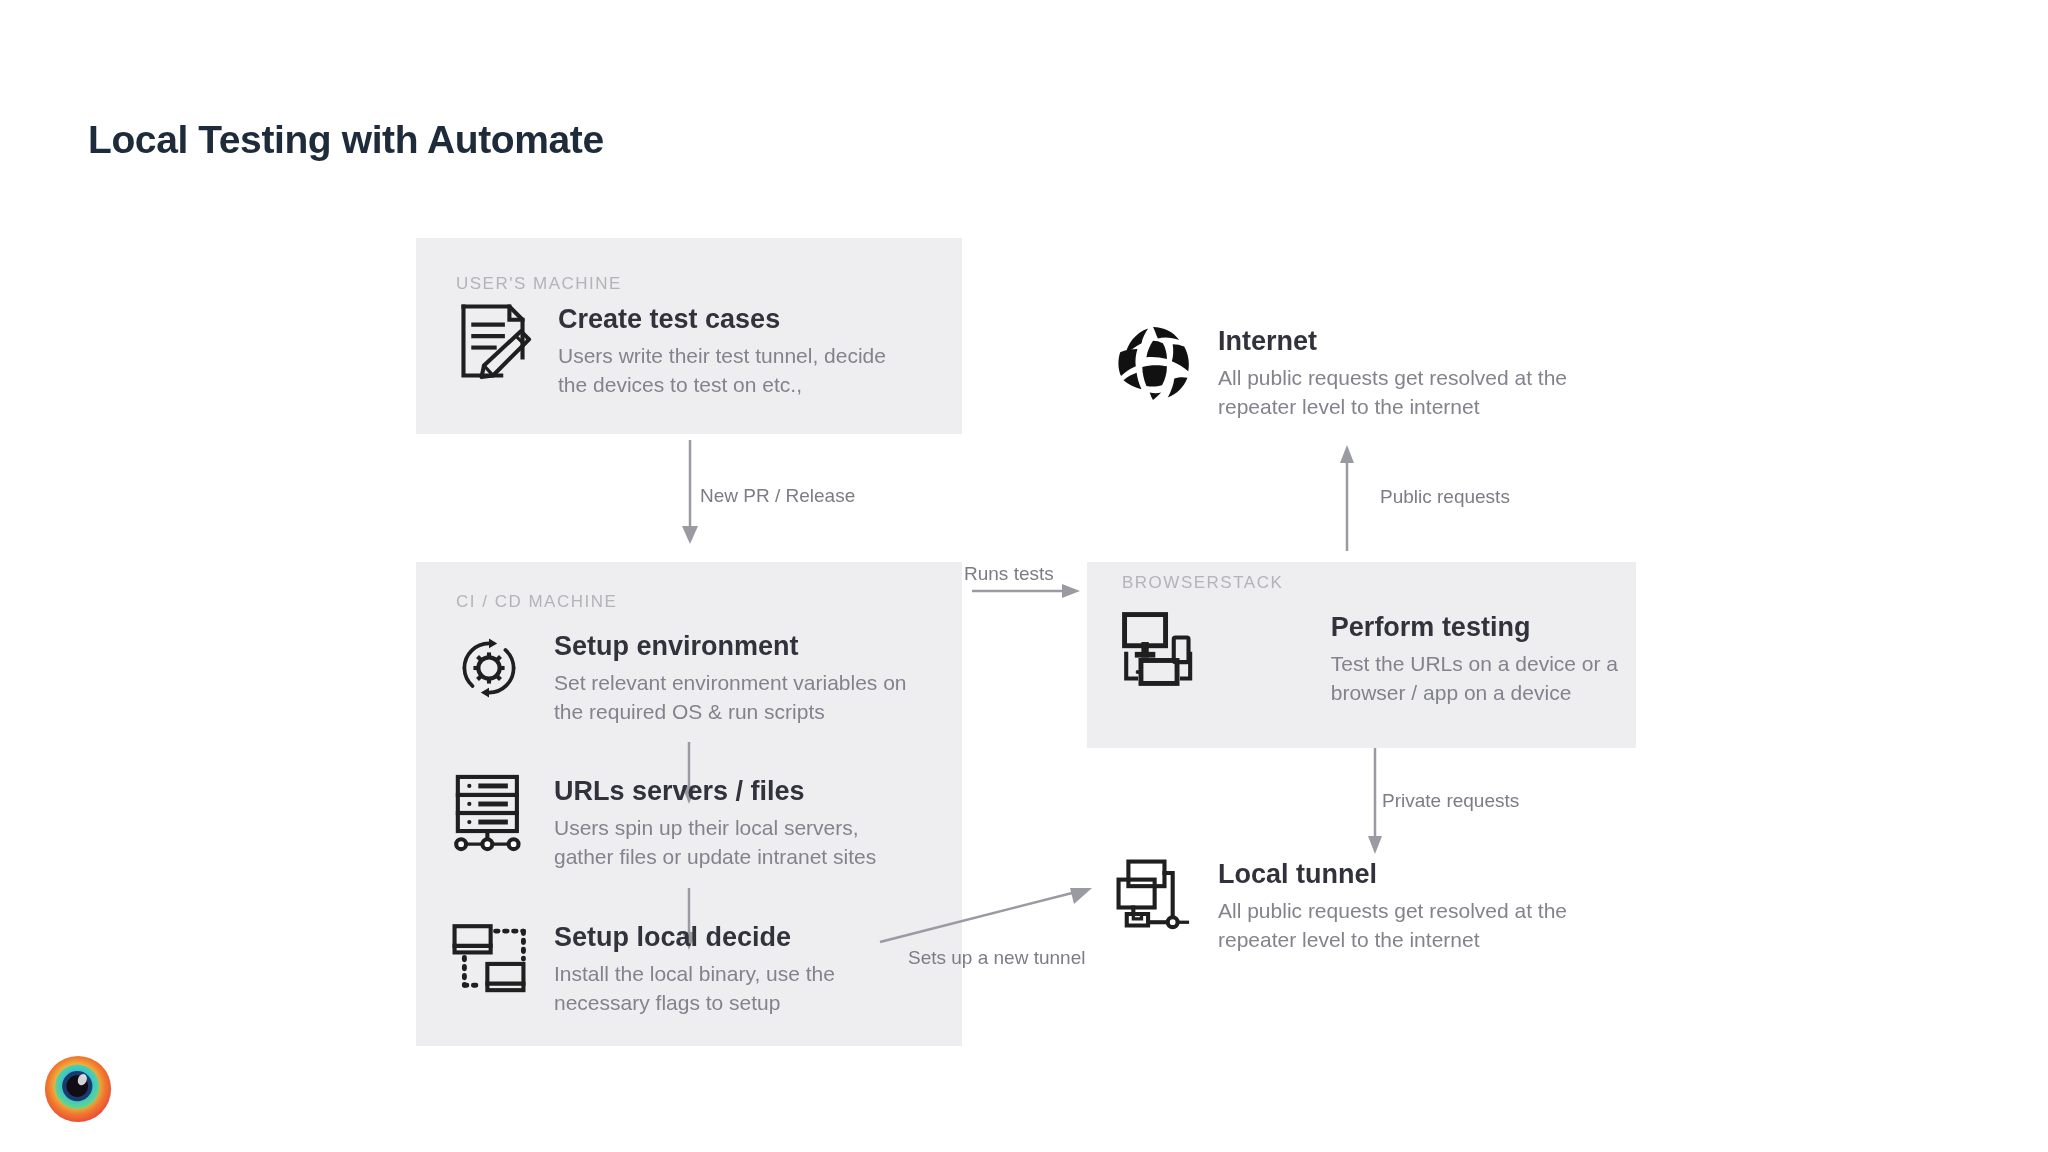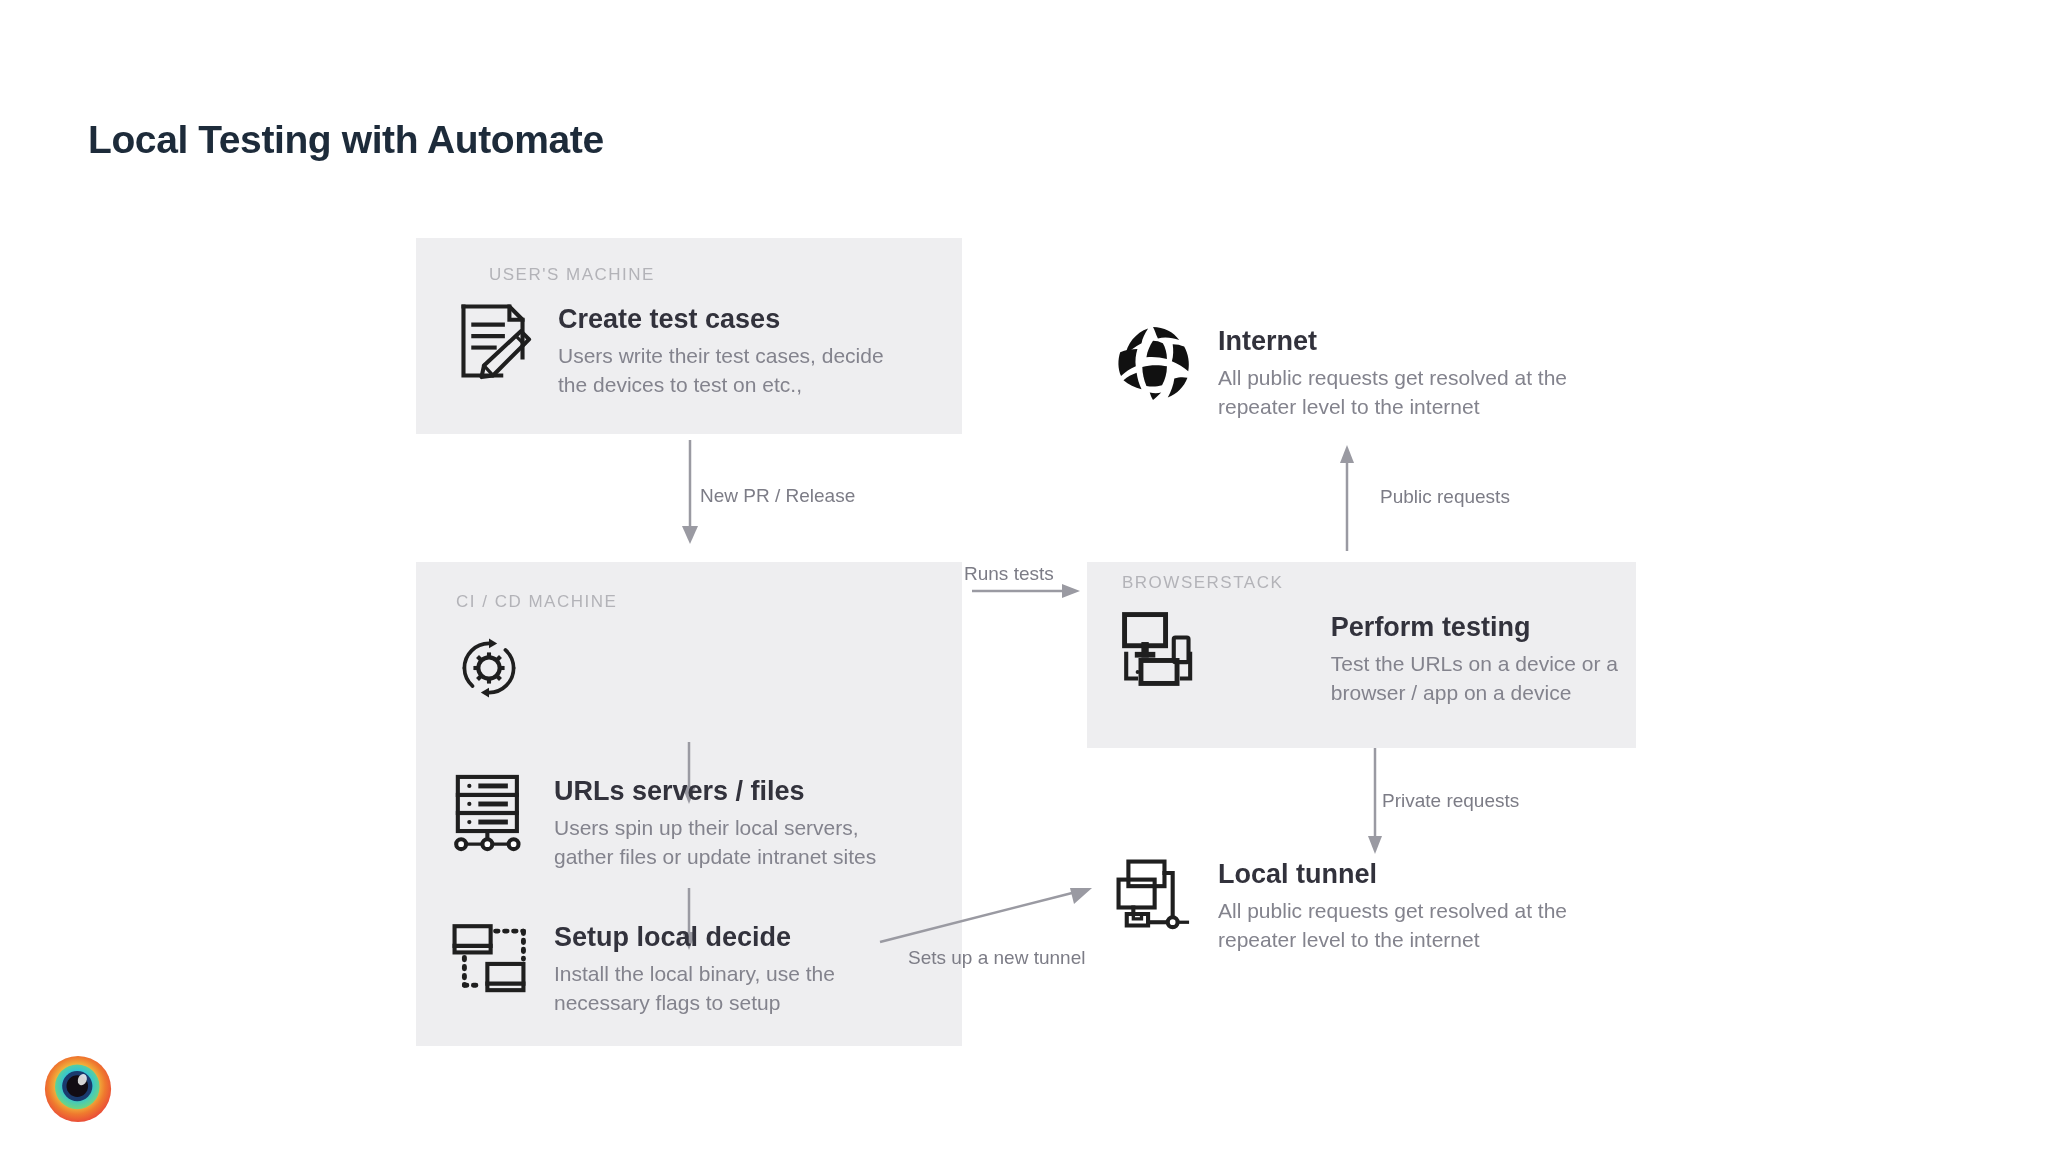--- a/index.html
+++ b/index.html
@@ -119,39 +119,39 @@
 </head>
 <body>
 
 <div id="top-bar"></div>
 
 <div id="page-title">Local Testing with Automate</div>
 
 <div id="diagram">
 
   <div class="panel" style="left:416px; top:238px; width:546px; height:196px;"></div>
-  <div class="panel-label" style="left:456px; top:265px;margin-left:33px;">USER'S MACHINE</div>
+  <div class="panel-label" style="left:456px; top:274px;">USER'S MACHINE</div>
 
   <div class="node" style="left:452px; top:300px; width:480px;">
     <div class="node-icon">
       <svg viewBox="0 0 100 100" fill="none" stroke="#1f1f1f" stroke-width="5" stroke-linecap="square" stroke-linejoin="miter">
         <path d="M14 8 H70 L86 24 V70"></path>
         <path d="M14 8 V92 H60"></path>
         <path d="M70 8 V24 H86"></path>
         <path d="M26 30 H62"></path>
         <path d="M26 44 H62"></path>
         <path d="M26 58 H52"></path>
         <path d="M84 38 L94 48 L50 92 L36 94 L39 80 Z" stroke-linejoin="round"></path>
         <path d="M78 44 L88 54" stroke-width="4"></path>
         <path d="M39 80 L50 92" stroke-width="4"></path>
       </svg>
     </div>
     <div class="node-text">
       <div class="node-title">Create test cases</div>
-      <div class="node-desc">Users write their test cases, decide
+      <div class="node-desc">Users write their test tunnel, decide
 the devices to test on etc.,</div>
     </div>
   </div>
 
   <svg class="arrow-svg" style="left:675px; top:440px; width:30px; height:110px;" viewBox="0 0 30 110">
     <line x1="15" y1="0" x2="15" y2="90" stroke="#9a9aa2" stroke-width="2.5"></line>
     <polygon points="15,104 7,86 23,86" fill="#9a9aa2"></polygon>
   </svg>
   <div class="flow-label" style="left:700px; top:485px;">New PR / Release</div>
 
@@ -172,20 +172,25 @@
           <line x1="50" y1="31" x2="50" y2="37"></line>
           <line x1="50" y1="63" x2="50" y2="69"></line>
           <line x1="31" y1="50" x2="37" y2="50"></line>
           <line x1="63" y1="50" x2="69" y2="50"></line>
           <line x1="36" y1="36" x2="40" y2="40"></line>
           <line x1="60" y1="60" x2="64" y2="64"></line>
           <line x1="36" y1="64" x2="40" y2="60"></line>
           <line x1="60" y1="40" x2="64" y2="36"></line>
         </g>
       </svg>
+    </div>
+    <div class="node-text">
+      <div class="node-title">Setup environment</div>
+      <div class="node-desc">Set relevant environment variables on
+the required OS &amp; run scripts</div>
     </div>
   </div>
 
   <svg class="arrow-svg" style="left:676px; top:742px; width:26px; height:66px;" viewBox="0 0 26 66">
     <line x1="13" y1="0" x2="13" y2="48" stroke="#9a9aa2" stroke-width="2.5"></line>
     <polygon points="13,62 6,44 20,44" fill="#9a9aa2"></polygon>
   </svg>
 
   <div class="node" style="left:448px; top:772px; width:500px;">
     <div class="node-icon">

